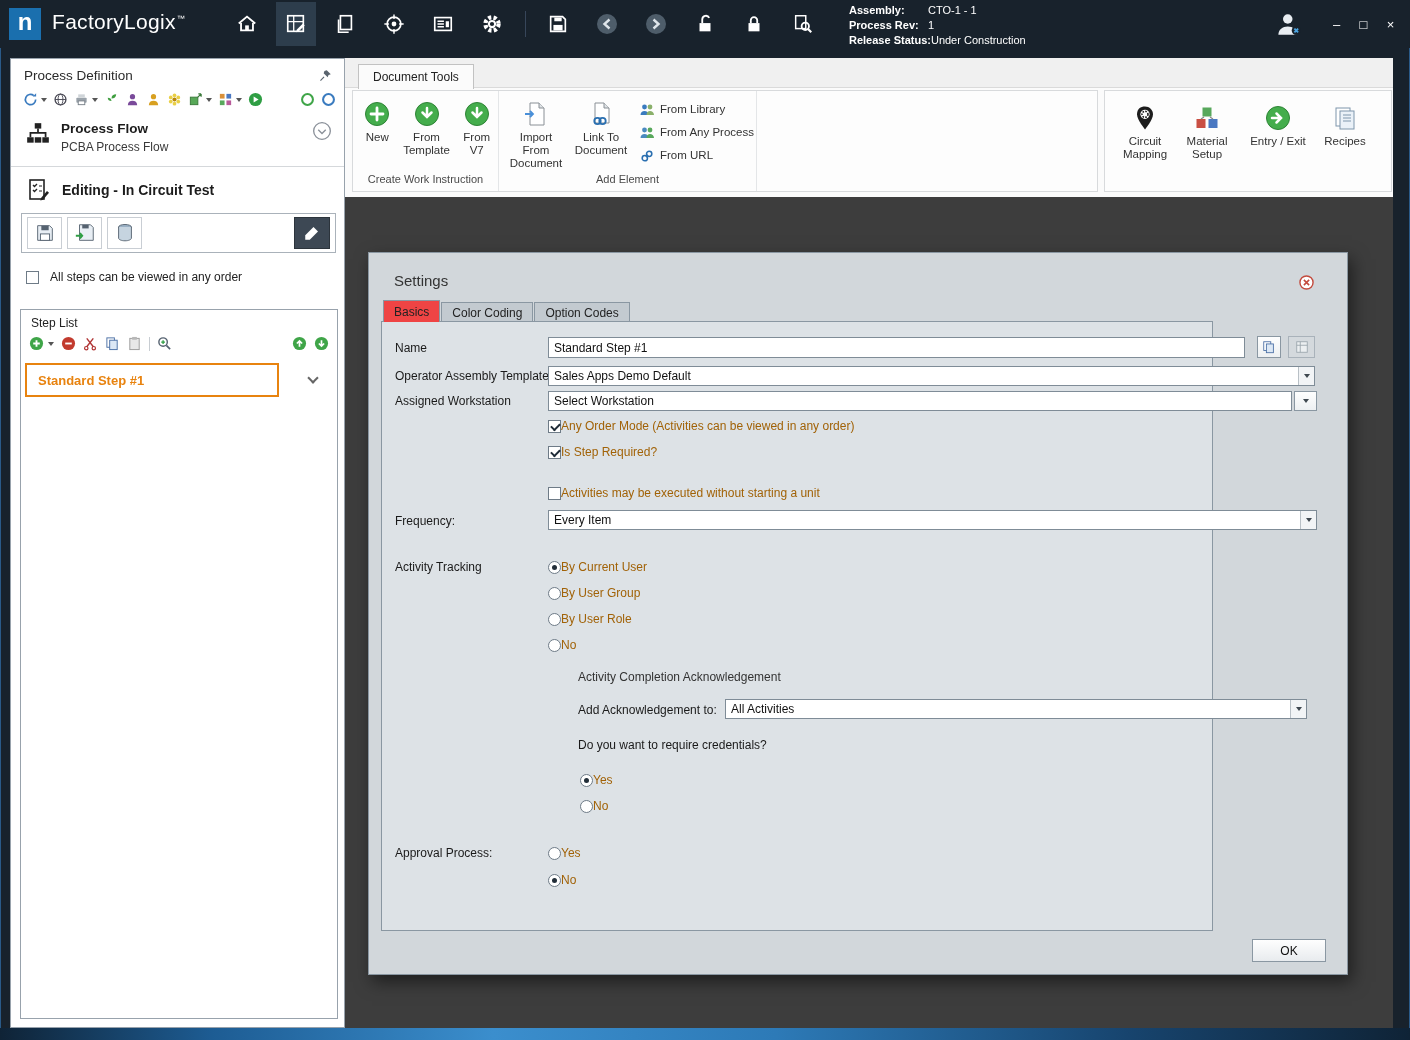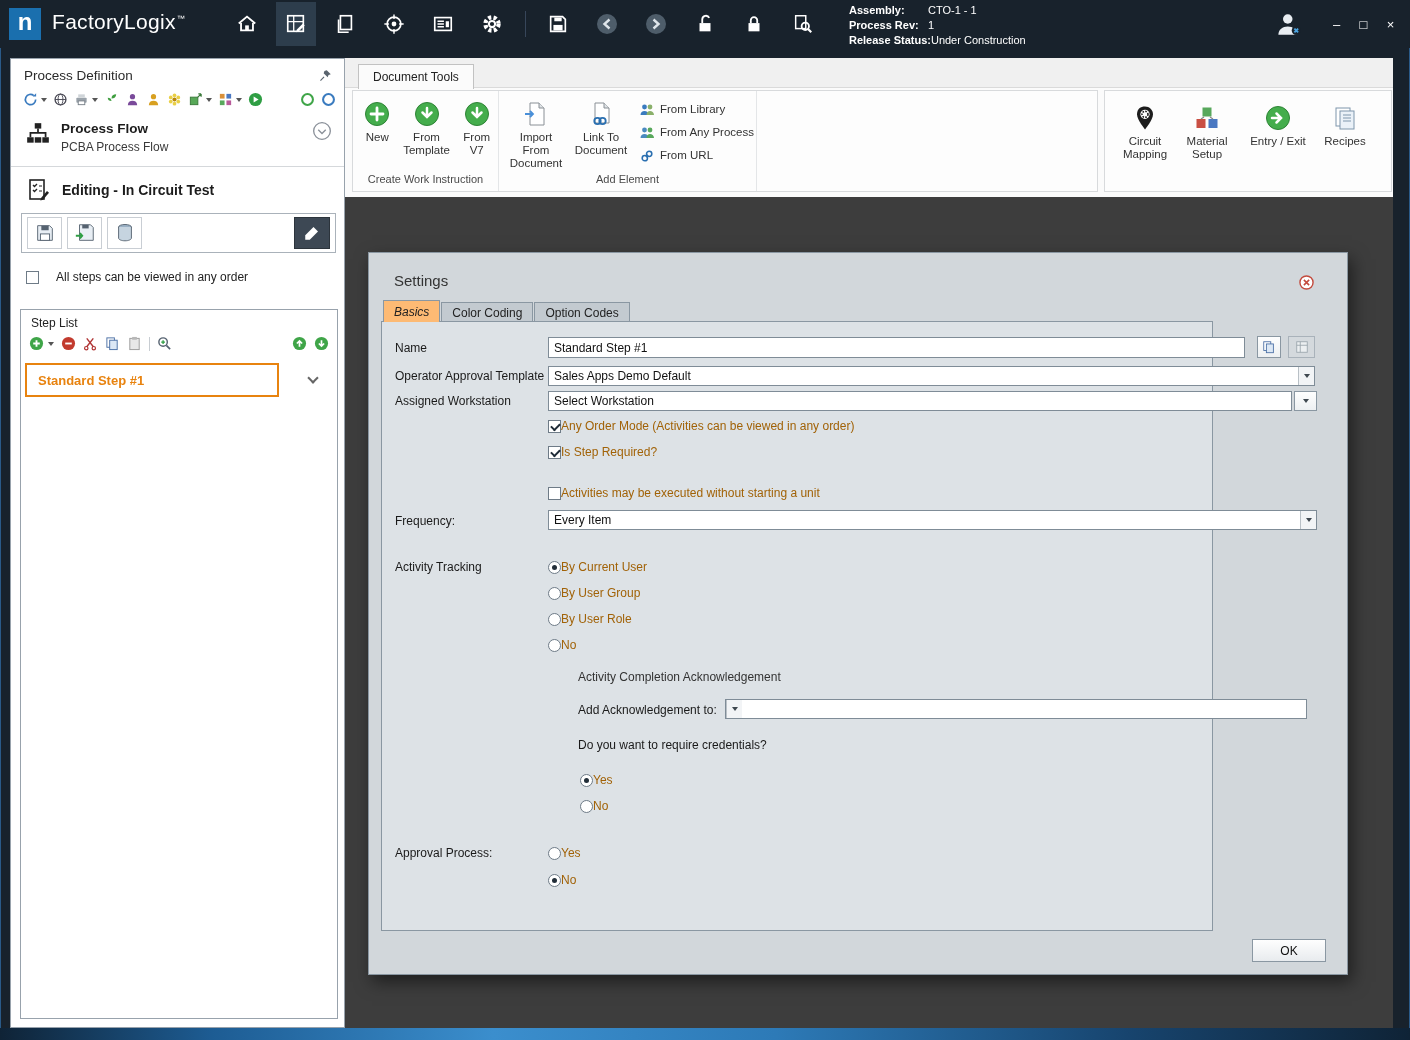--- a/index.html
+++ b/index.html
@@ -35,21 +35,21 @@
   .lp-flow-txt { flex:1; margin-left:10px; }
   .lp-flow-title { font-size:13.5px; font-weight:bold; color:#1c1c1c; }
   .lp-flow-sub { font-size:12px; color:#3a3a3a; margin-top:4px; }
   .lp-div { border-top:1px solid #d5d8db; margin:2px 0 0 0; }
   .lp-editing { display:flex; align-items:center; padding:11px 12px 9px 16px; gap:11px; }
   .lp-editing-label { font-size:14px; font-weight:bold; color:#1c1c1c; }
   .lp-iconbox { margin:2px 8px 0 10px; height:40px; border:1px solid #aab2ba; display:flex; align-items:center; padding:0 5px; gap:5px; background:#fff; }
   .lp-iconbox .cell { width:35px; height:32px; border:1px solid #c9ced4; display:flex; align-items:center; justify-content:center; }
   .lp-iconbox .spacer { flex:1; }
   .lp-edit-btn { width:36px; height:32px; background:#3d4854; border:1px solid #2c343c; display:flex; align-items:center; justify-content:center; }
-  .lp-cbrow { margin:17px 12px 0 15px; display:flex; align-items:center; gap:17px; font-size:12px; color:#222; }
+  .lp-cbrow { margin:17px 12px 0 15px; display:flex; align-items:center; gap:11px; font-size:12px; color:#222; }
   .steplist { position:absolute; left:9px; top:250px; width:318px; bottom:8px; border:1px solid #98a2ac; background:#fff; }
   .sl-header { font-size:12px; color:#222; padding:6px 0 2px 10px; }
   .sl-toolbar { display:flex; align-items:center; padding:4px 8px 5px 8px; gap:7px; }
   .sl-sep { width:1px; height:14px; background:#c8cdd2; }
   .sl-spacer { flex:1; }
   .step-row { margin:7px 4px 0 4px; display:flex; align-items:center; }
   .step-item { width:254px; height:34px; border:2px solid #e8830f; background:#fff; display:flex; align-items:center; padding-left:11px; font-size:13px; font-weight:bold; color:#e8830f; }
   .chev { width:8px; height:8px; border-right:2px solid #666; border-bottom:2px solid #666; transform:rotate(45deg); margin-left:30px; margin-top:-4px; }
 
   
@@ -67,21 +67,21 @@
   .rb-small-stack { display:flex; flex-direction:column; padding-top:2px; gap:6px; margin-left:10px; }
   .rb-small { display:flex; align-items:flex-start; gap:5px; font-size:11.5px; color:#333; height:17px; }
 
   
   .main-area { position:absolute; left:345px; top:197px; width:1048px; height:831px; background:#3d3d3d; }
   .dialog { position:absolute; left:23px; top:55px; width:980px; height:723px; background:#d2d7db; border:1px solid #8a97a2; box-shadow:4px 7px 16px rgba(0,0,0,.5); }
   .dlg-title { position:absolute; left:25px; top:19px; font-size:15px; color:#333; }
   .dlg-close { position:absolute; right:33px; top:22px; }
   .dlg-tabs { position:absolute; left:14px; top:47px; height:22px; display:flex; align-items:flex-end; }
   .dtab { height:20px; padding:0 10px; display:flex; align-items:center; font-size:12px; color:#222; background:#c3cad0; border:1px solid #8a97a2; border-bottom:none; margin-right:1px; }
-  .dtab.active { height:22px; background:#fdba74; position:relative; z-index:3;font-style:italic; }
+  .dtab.active { height:22px; background:#ef4444; position:relative; z-index:3; }
   .dlg-content { position:absolute; left:12px; top:68px; width:832px; height:610px; background:#dde2e6; border:1px solid #8a97a2; }
   .fl { position:absolute; font-size:12px; color:#1a1a1a; line-height:20px; white-space:nowrap; }
   .tinput { position:absolute; height:21px; background:#fff; border:1px solid #7f8c97; font-size:12px; padding:0 5px; font-family:inherit; color:#111; }
   .combo { position:absolute; height:20px; background:#fff; border:1px solid #7f8c97; display:flex; align-items:center; font-size:12px; color:#111;gap:36px; }
   .combo .ctext { flex:1; padding:0 5px; overflow:hidden; white-space:nowrap; }
   .combo .carr { width:16px; align-self:stretch; border-left:1px solid #b9c0c6; background:#f2f4f6; display:flex; align-items:center; justify-content:center; }
   .tri { width:0; height:0; border-left:3.5px solid transparent; border-right:3.5px solid transparent; border-top:4.5px solid #3f4850; }
   .iconbtn { position:absolute; height:22px; background:linear-gradient(#fefefe,#edf0f2); border:1px solid #8a97a2; display:flex; align-items:center; justify-content:center; }
   .iconbtn.disabled { background:#d4d9dd; border-color:#a9b2ba; }
   .optrow { position:absolute; display:flex; align-items:center; font-size:12px; color:#a16207; height:16px; white-space:nowrap;text-align:center; }
@@ -622,21 +622,21 @@
             <rect x="5" y="4.5" width="8" height="10" fill="#dce8f5" stroke="#4a6fa5"></rect>
           </svg>
       </div>
       <div class="iconbtn disabled" style="left:906px;top:14px;width:27px">
         <svg width="14" height="14" viewBox="0 0 16 16">
             <rect x="2" y="2" width="12" height="12" fill="#eceff1" stroke="#9aa5ad"></rect>
             <path d="M2 6h12M6 2v12" stroke="#9aa5ad"></path>
           </svg>
       </div>
 
-      <div class="fl" style="left:13px;top:44px">Operator Approval Template</div>
+      <div class="fl" style="left:13px;top:44px">Operator Assembly Template</div>
       <div class="combo" style="left:166px;top:44px;width:767px">
         <span class="ctext">Sales Apps Demo Default</span>
         <span class="carr">
             <span class="tri"></span>
           </span>
       </div>
 
       <div class="fl" style="left:13px;top:69px">Assigned Workstation</div>
       <div class="combo" style="left:166px;top:69px;width:744px">
         <span class="ctext">Select Workstation</span>
@@ -680,20 +680,21 @@
         <span>By User Role</span>
       </div>
       <div class="optrow" style="left:166px;top:315px">
         <span class="rbtn"></span>
         <span>No</span>
       </div>
 
       <div class="fl" style="left:196px;top:345px;color:#333">Activity Completion Acknowledgement</div>
       <div class="fl" style="left:196px;top:378px">Add Acknowledgement to:</div>
       <div class="combo" style="left:343px;top:377px;width:582px">
+        <span class="ctext">All Activities</span>
         <span class="carr">
             <span class="tri"></span>
           </span>
       </div>
 
       <div class="fl" style="left:196px;top:413px">Do you want to require credentials?</div>
       <div class="optrow" style="left:198px;top:450px">
         <span class="rbtn sel"></span>
         <span>Yes</span>
       </div>

